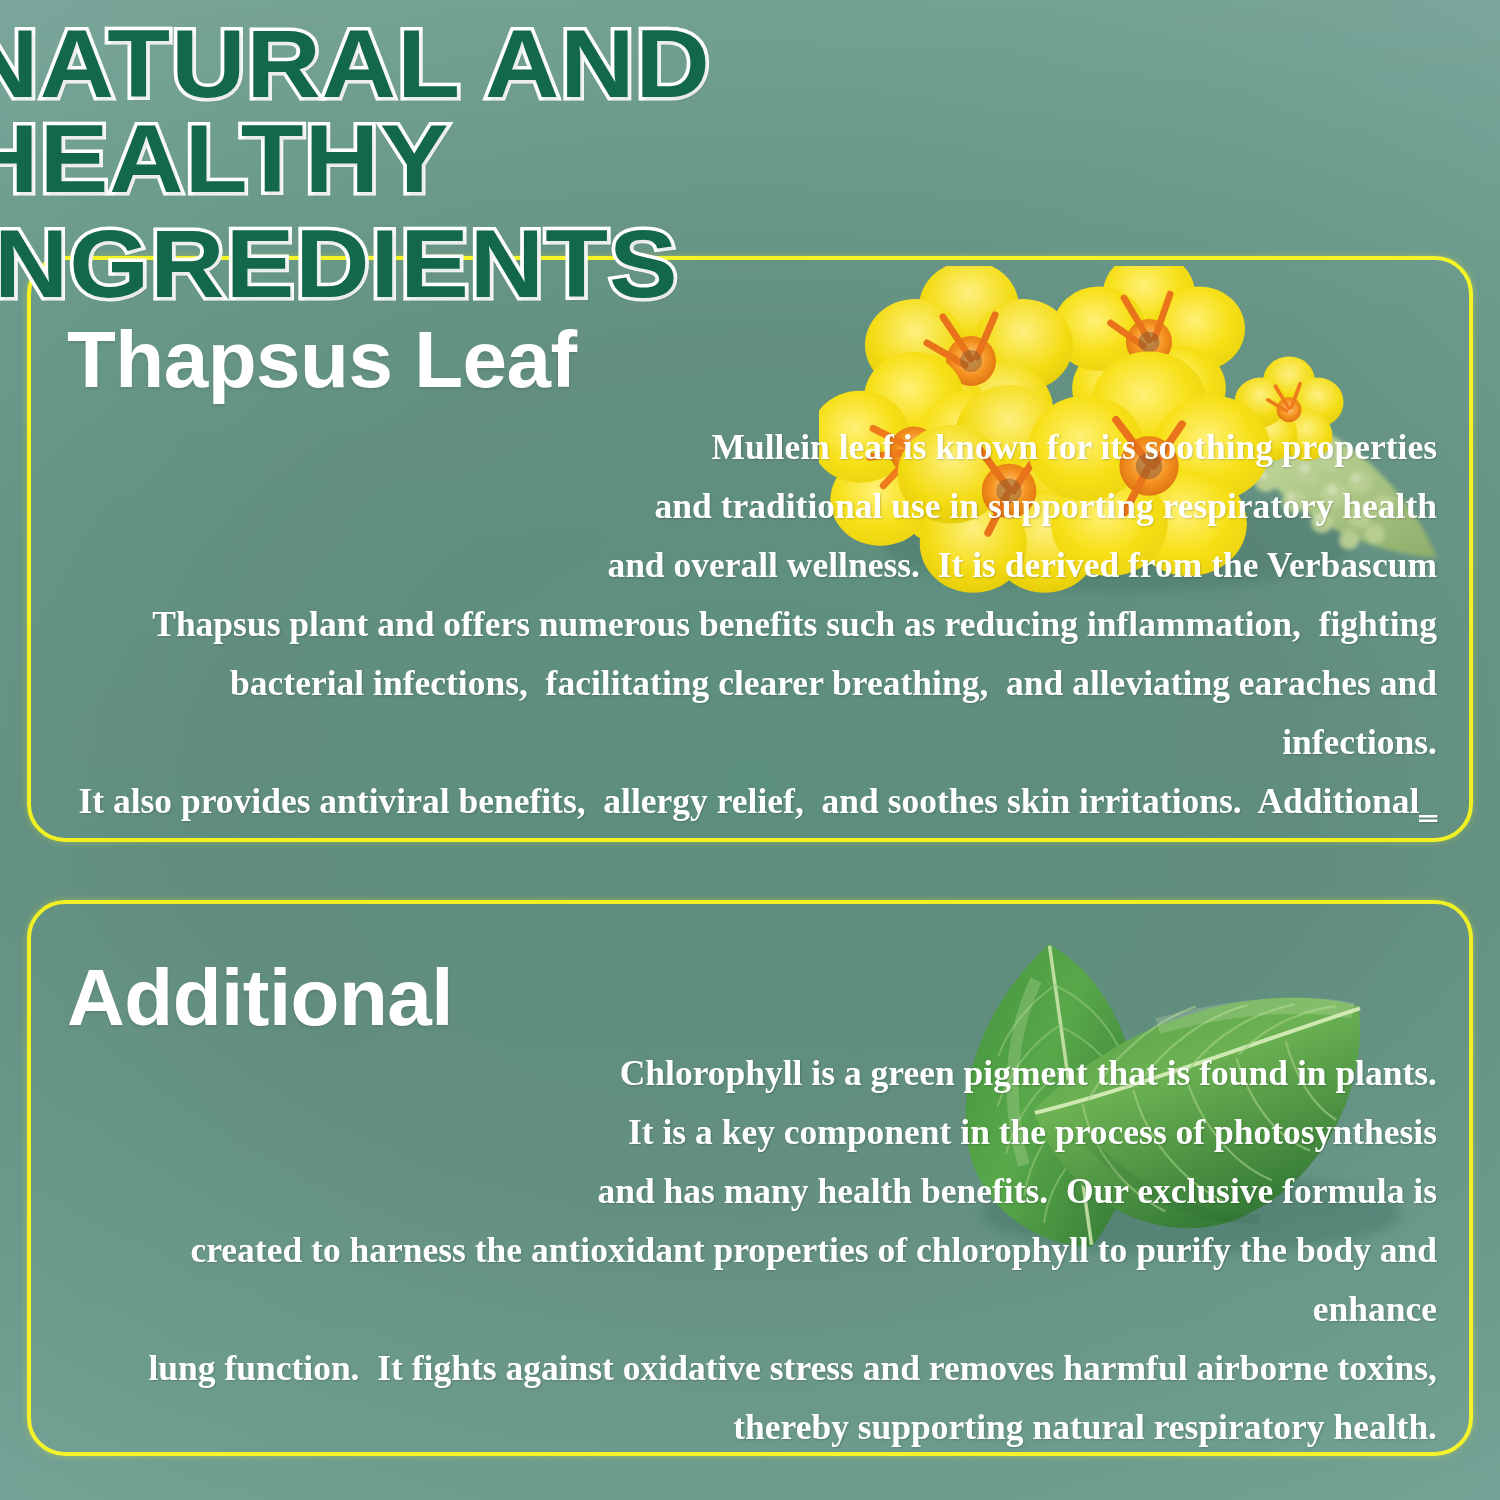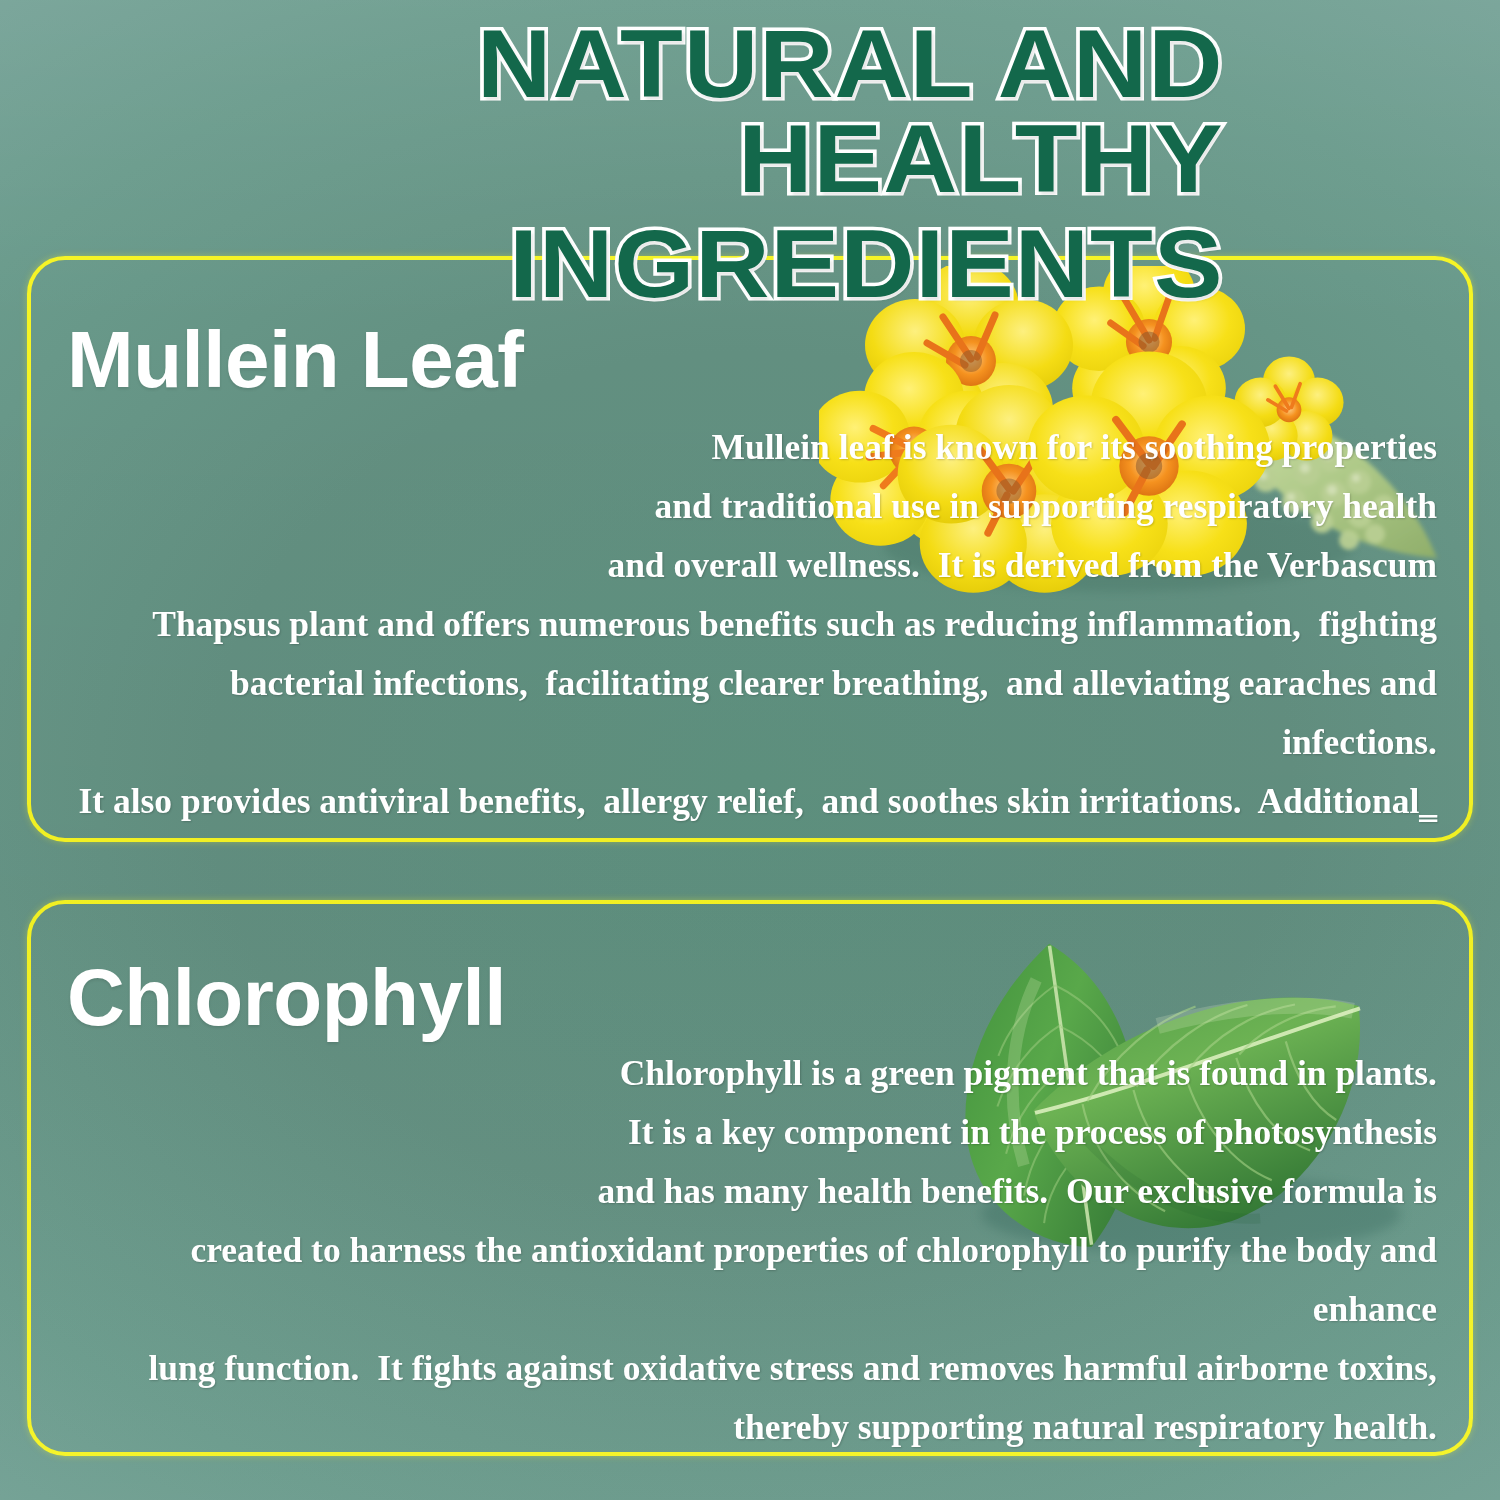--- a/index.html
+++ b/index.html
@@ -39,21 +39,21 @@
       rgba(255,255,255,0.03) 100%);
     pointer-events: none;
   }
 
   
   .title-block {
     position: absolute;
     top: 16px;
     left: 0;
     width: 1188px;
-    text-align: right;
+    text-align: left;
     z-index: 5;
   }
   .title-line {
     display: block;
     font-family: "Liberation Sans", sans-serif;
     font-weight: 700;
     font-size: 97px;
     line-height: 0.98;
     letter-spacing: 1px;
     color: #13684b;
@@ -317,21 +317,21 @@
             <g stroke="#e8731a" stroke-width="7" stroke-linecap="round" fill="none">
               <path d="M0 -2 L-30 -42"></path>
                 <path d="M4 0 L30 -38"></path>
                 <path d="M-2 4 L-22 42"></path>
             </g>
             <circle cx="0" cy="0" r="12" fill="#8c5a2b" opacity="0.55"></circle>
           </g>
         </svg>
       </div>
 
-      <div class="card-heading">Mullein Leaf</div>
+      <div class="card-heading">Thapsus Leaf</div>
       <div class="card-text">Mullein leaf is known for its soothing properties
 and traditional use in supporting respiratory health
 and overall wellness.  It is derived from the Verbascum
 Thapsus plant and offers numerous benefits such as reducing inflammation,  fighting
 bacterial infections,  facilitating clearer breathing,  and alleviating earaches and infections.
 It also provides antiviral benefits,  allergy relief,  and soothes skin irritations.  Additional‗
 ly,  Mullein leaf may aid digestion and ease gastrointestinal discomfort.</div>
     </div>
   </div>
 
@@ -390,21 +390,21 @@
               <path d="M288 172 C 314 216, 356 248, 398 254"></path>
               <path d="M334 144 C 358 184, 392 212, 428 216"></path>
               <path d="M378 116 C 396 148, 420 172, 446 180"></path>
             </g>
             <path d="M250 132 C 318 94, 386 72, 436 70" stroke="#eaf6d2" stroke-width="16" fill="none" opacity="0.20"></path>
             <path d="M206 258 C 268 300, 340 312, 396 294" stroke="#1e5a28" stroke-width="10" fill="none" opacity="0.14"></path>
           </g>
         </svg>
       </div>
 
-      <div class="card-heading">Chlorophyll</div>
+      <div class="card-heading">Additional</div>
       <div class="card-text">Chlorophyll is a green pigment that is found in plants.
 It is a key component in the process of photosynthesis
 and has many health benefits.  Our exclusive formula is
 created to harness the antioxidant properties of chlorophyll to purify the body and enhance
 lung function.  It fights against oxidative stress and removes harmful airborne toxins,
 thereby supporting natural respiratory health.</div>
     </div>
   </div>
 
 </div>

